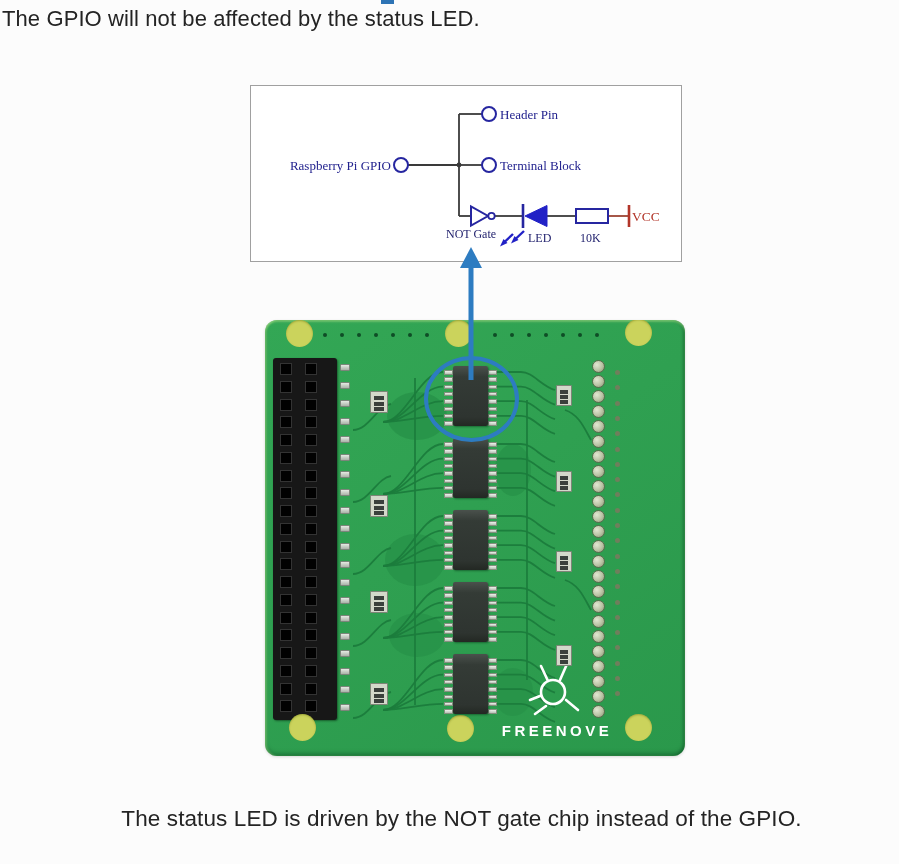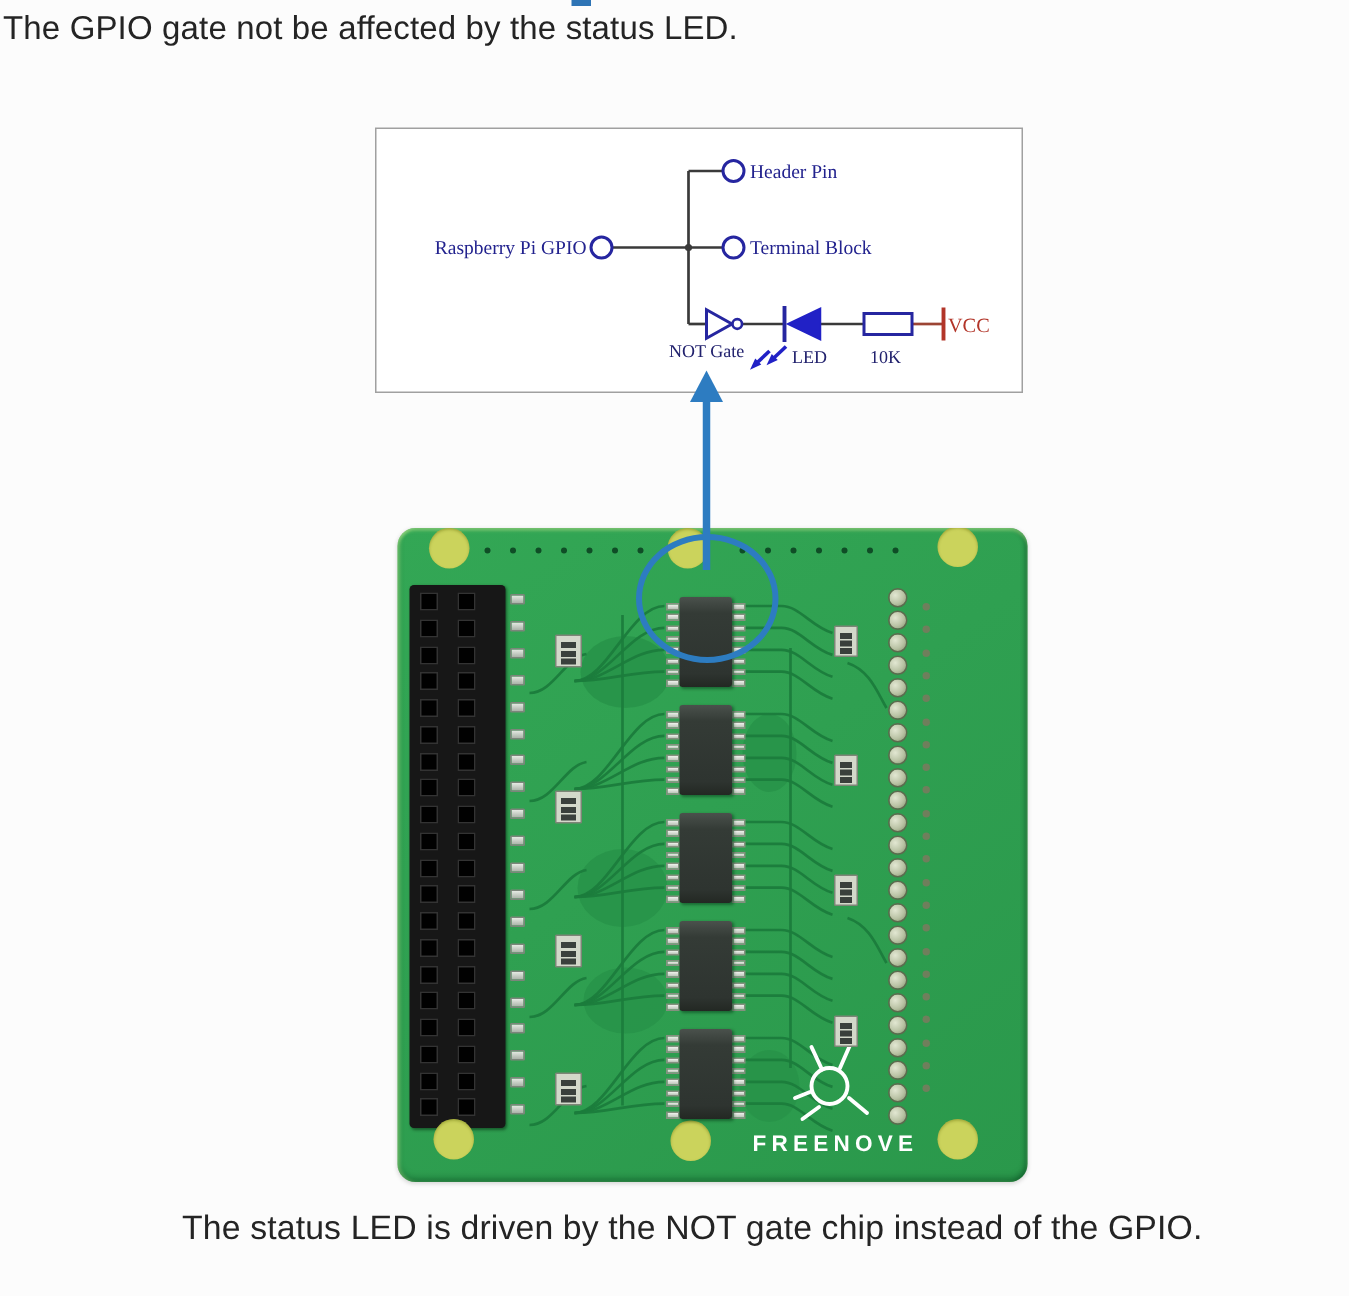--- a/index.html
+++ b/index.html
@@ -49,21 +49,20 @@
   }
 
   
   #pcb-board{
     position:absolute;left:265px;top:320px;width:420px;height:436px;
     background:linear-gradient(145deg,#33a755 0%,#2fa051 45%,#2a984b 100%);
     border-radius:12px;z-index:3;overflow:hidden;
     box-shadow:inset 0 2px 2px rgba(220,255,160,.35), inset 2px 0 2px rgba(220,255,160,.25),
                inset 0 -3px 4px rgba(0,60,25,.35), inset -2px 0 3px rgba(0,60,25,.3),
                0 1px 3px rgba(0,0,0,.15);
-    margin-top:32px;
   }
   #trace-layer{position:absolute;left:0;top:0;z-index:1;}
   .pour{fill:#289449;opacity:.9;}
   .trace{stroke:var(--trace-green);stroke-width:1.8;fill:none;opacity:.95;}
   .mount-hole{position:absolute;border-radius:50%;background:#cbd35c;z-index:4;
     box-shadow:inset 0 1px 2px rgba(90,100,0,.4);}
   .via{position:absolute;width:4px;height:4px;border-radius:50%;background:#0f4d26;z-index:3;}
   #gpio-header{position:absolute;left:8px;top:38px;width:64px;height:362px;background:#171717;
     border-radius:3px;z-index:4;box-shadow:1px 1px 2px rgba(0,30,10,.5);}
   .header-hole{position:absolute;width:12px;height:12px;background:#010101;border:1px solid #333;
@@ -84,21 +83,21 @@
   .via-olive{position:absolute;width:5px;height:5px;border-radius:50%;background:#6f7f5c;z-index:3;}
   #brand-block{position:absolute;left:222px;top:336px;width:140px;height:95px;z-index:4;}
   #brand-text{position:absolute;left:0;top:66px;width:140px;text-align:center;color:#ffffff;
     font-size:15px;font-weight:bold;letter-spacing:3.5px;font-family:"Liberation Sans",sans-serif;}
   #brand-mark{position:absolute;left:36px;top:0;}
   .mark-stroke{stroke:#ffffff;stroke-width:2.6;fill:none;stroke-linecap:round;}
 </style>
 </head>
 <body style="--annotation-blue: #2d7cc1; --schematic-navy: #2626a0; --schematic-wire: #3a3a3a; --vcc-red: #b23529; --led-blue: #2121c6; --board-green: #2fa051; --trace-green: #1b7c3c;">
 
-<div id="intro-text" class="caption">The GPIO gate not be affected by the status LED.</div>
+<div id="intro-text" class="caption">The GPIO will not be affected by the status LED.</div>
 <div id="heading-fragment"></div>
 
 <div id="schematic-box">
   <svg width="429" height="174" viewBox="0 0 429 174">
 
     <path class="wire" d="M157 79 H208"></path>
     <path class="wire" d="M208 28 V130"></path>
     <path class="wire" d="M208 28 H231"></path>
     <path class="wire" d="M208 79 H231"></path>
     <path class="wire" d="M208 130 H220"></path>

